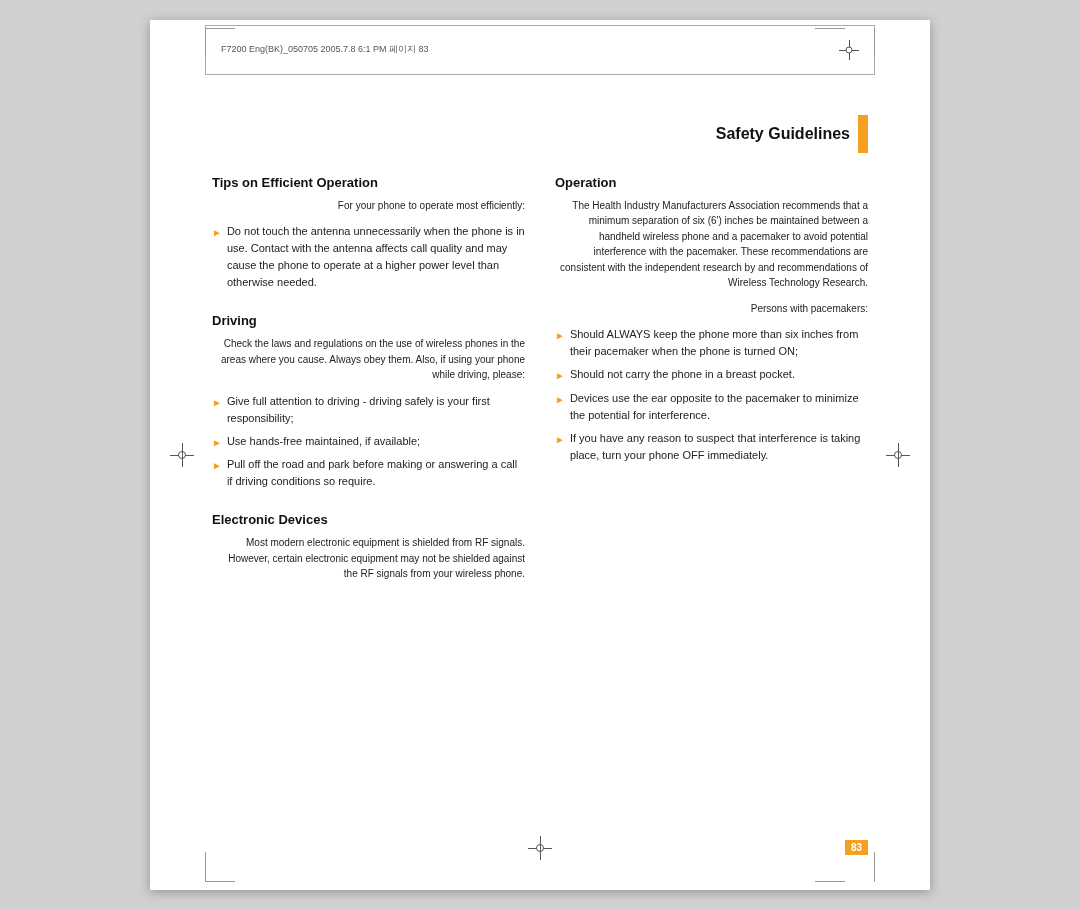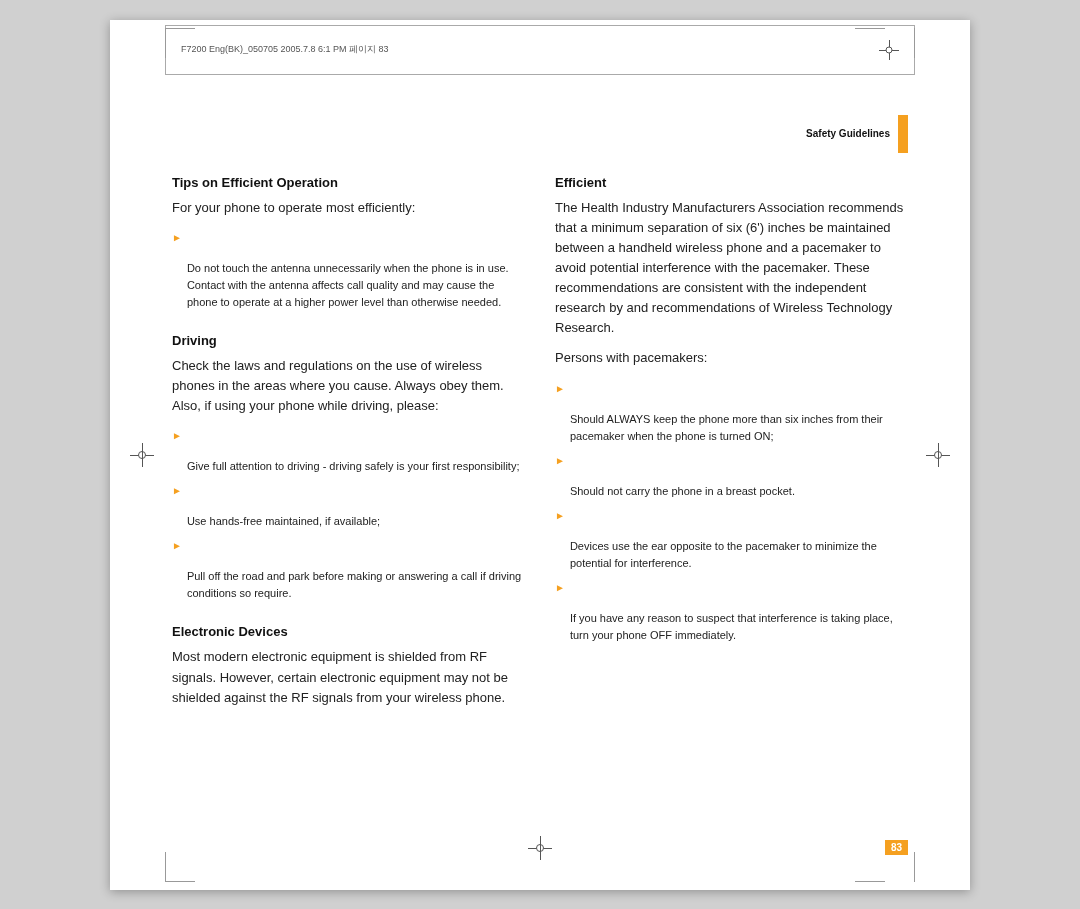--- a/index.html
+++ b/index.html
@@ -7,40 +7,40 @@
     body {
       background: #d0d0d0;
       display: flex;
       justify-content: center;
       align-items: center;
       min-height: 100vh;
       font-family: Arial, sans-serif;
     }
 
     .page {
-      width: 860px;
+      width: 780px;
       height: 870px;
       background: #ffffff;
       position: relative;
       padding: 0;
       box-shadow: 0 2px 10px rgba(0,0,0,0.3);
     }
 
     
     .safety-header {
       position: absolute;
       top: 95px;
       right: 62px;
       display: flex;
       align-items: center;
       gap: 0;
     }
 
     .safety-title {
-      font-size: 10px;
+      font-size: 16px;
       font-weight: bold;
       color: #111;
     }
 
     .safety-bar {
       width: 10px;
       height: 38px;
       background: #f5a020;
       margin-left: 8px;
     }
@@ -66,24 +66,25 @@
 
     
     .section-heading {
       font-size: 13px;
       font-weight: bold;
       color: #111;
       margin-bottom: 8px;
     }
 
     .section-text {
-      font-size: 13px;
+      font-size: 10px;
       color: #222;
       line-height: 1.55;
       margin-bottom: 10px;
+      text-align: right;
     }
 
     .section-block {
       margin-bottom: 22px;
     }
 
     
     .bullet-list {
       list-style: none;
       padding: 0;
@@ -102,21 +103,20 @@
     .bullet-arrow {
       color: #f5a020;
       font-size: 10px;
       margin-right: 5px;
       margin-top: 2px;
       flex-shrink: 0;
     }
 
     .bullet-text {
       flex: 1;
-      margin-top: 32px;
     }
 
     
     .page-number {
       position: absolute;
       bottom: 35px;
       right: 62px;
       background: #f5a020;
       color: white;
       font-size: 10px;
@@ -346,21 +346,21 @@
       <div class="section-block">
         <div class="section-heading">Electronic Devices</div>
         <p class="section-text">Most modern electronic equipment is shielded from RF signals. However, certain electronic equipment may not be shielded against the RF signals from your wireless phone.</p>
       </div>
 
     </div>
 
     <div class="col-right">
 
       <div class="section-block">
-        <div class="section-heading">Efficient</div>
+        <div class="section-heading">Operation</div>
         <p class="section-text">The Health Industry Manufacturers Association recommends that a minimum separation of six (6') inches be maintained between a handheld wireless phone and a pacemaker to avoid potential interference with the pacemaker. These recommendations are consistent with the independent research by and recommendations of Wireless Technology Research.</p>
         <p class="section-text">Persons with pacemakers:</p>
         <ul class="bullet-list">
           <li class="bullet-item">
             <span class="bullet-arrow">►</span>
             <span class="bullet-text">Should ALWAYS keep the phone more than six inches from their pacemaker when the phone is turned ON;</span>
           </li>
           <li class="bullet-item">
             <span class="bullet-arrow">►</span>
             <span class="bullet-text">Should not carry the phone in a breast pocket.</span>

